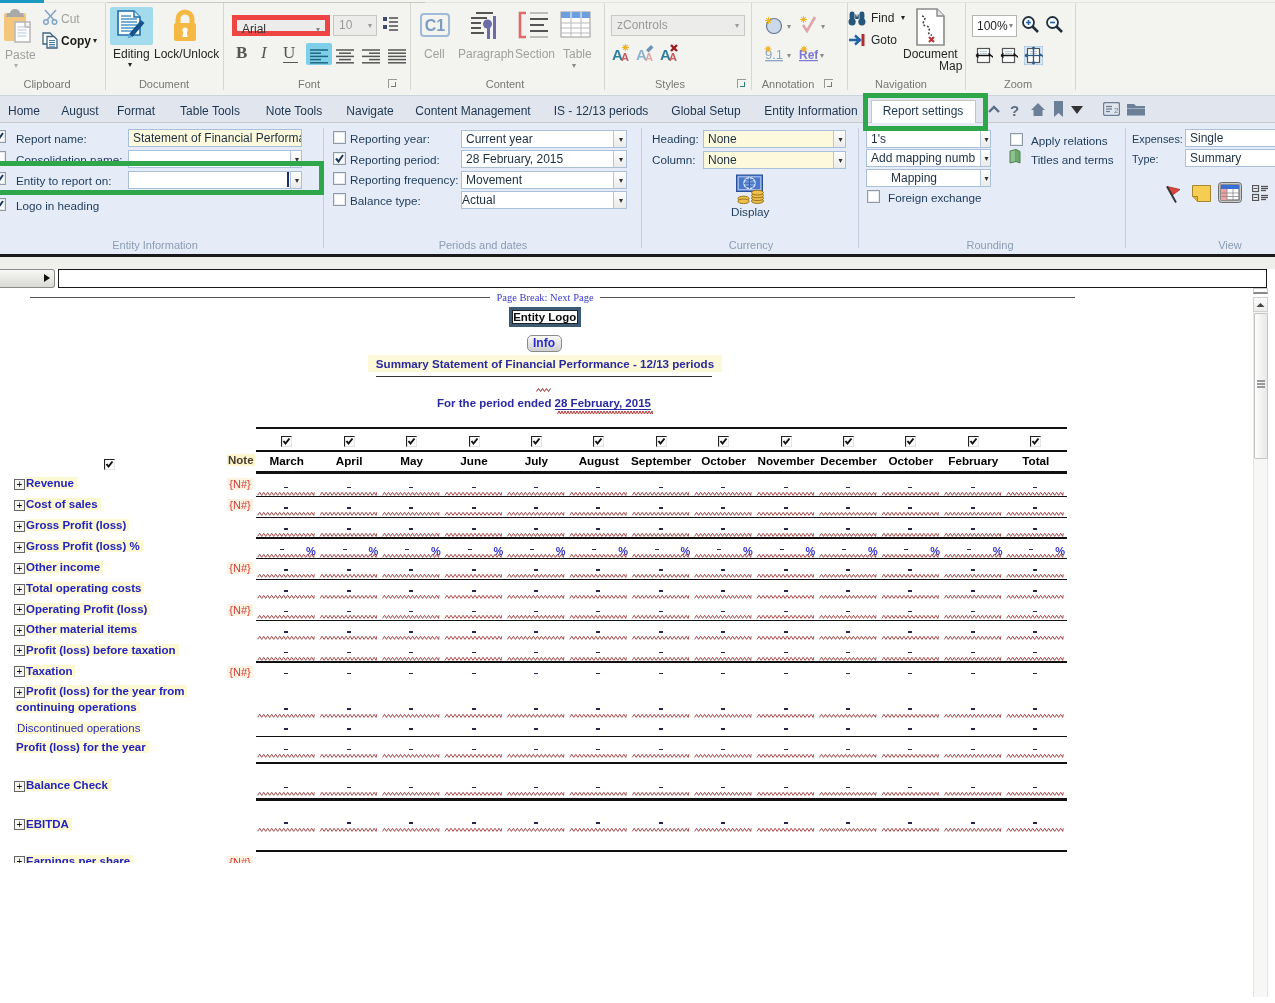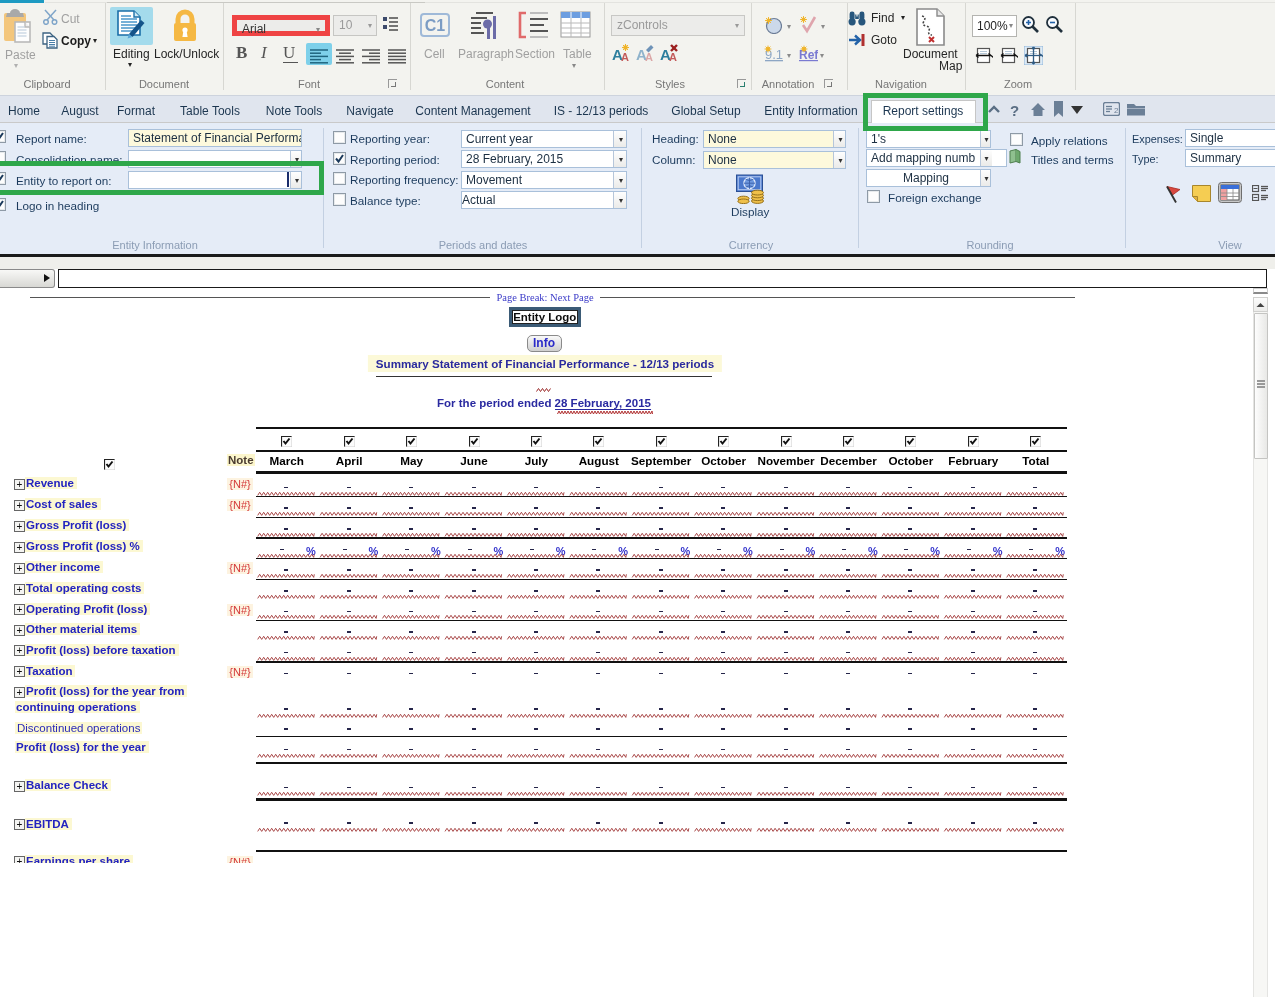--- a/index.html
+++ b/index.html
@@ -499,26 +499,26 @@
         <ellipse cx="21.5" cy="18.6" rx="6" ry="2.4"></ellipse>
 <ellipse cx="7.5" cy="24.5" rx="5.6" ry="2.3"></ellipse>
         <ellipse cx="7.5" cy="27.3" rx="5.6" ry="2.3"></ellipse>
 </g>
     </svg>
     <div class="plabel" style="left:731px;top:205px">Display</div>
     <div style="position:absolute;left:866px;top:129.5px;width:125px;height:18px;background:#fff;border:1px solid #a9c0da;font-size:12px;color:#1c2f42;line-height:17px;white-space:nowrap;overflow:hidden">
       <div style="position:absolute;left:0;top:0;width:113px;height:18px;overflow:hidden;padding-left:4px">1's</div>
       <div style="position:absolute;left:113px;top:0;width:12px;height:18px;background:linear-gradient(#fefefe,#e8e8e6);border-left:1px solid #b6c6da;color:#333;font-size:8px;line-height:18px;text-align:center">▾</div>
     </div>
-    <div style="position:absolute;left:866px;top:149px;width:141px;height:18px;background:#fff;border:1px solid #a9c0da;font-size:12px;color:#1c2f42;line-height:17px;white-space:nowrap;overflow:hidden">
+    <div style="position:absolute;left:866px;top:149px;width:125px;height:18px;background:#fff;border:1px solid #a9c0da;font-size:12px;color:#1c2f42;line-height:17px;white-space:nowrap;overflow:hidden">
       <div style="position:absolute;left:0;top:0;width:113px;height:18px;overflow:hidden;padding-left:4px">Add mapping numb</div>
       <div style="position:absolute;left:113px;top:0;width:12px;height:18px;background:linear-gradient(#fefefe,#e8e8e6);border-left:1px solid #b6c6da;color:#333;font-size:8px;line-height:18px;text-align:center">▾</div>
     </div>
     <div style="position:absolute;left:866px;top:168.5px;width:125px;height:18px;background:#fff;border:1px solid #a9c0da;font-size:12px;color:#1c2f42;line-height:17px;white-space:nowrap;overflow:hidden">
-      <div style="position:absolute;left:16px;top:0;width:113px;height:18px;overflow:hidden;padding-left:20px">Mapping</div>
+      <div style="position:absolute;left:4px;top:0;width:113px;height:18px;overflow:hidden;padding-left:20px">Mapping</div>
       <div style="position:absolute;left:113px;top:0;width:12px;height:18px;background:linear-gradient(#fefefe,#e8e8e6);border-left:1px solid #b6c6da;color:#333;font-size:8px;line-height:18px;text-align:center">▾</div>
     </div>
     <svg style="position:absolute;left:867px;top:189.5px" width="13" height="13" viewBox="0 0 13 13">
       <rect x="0.5" y="0.5" width="12" height="12" fill="#fdfdfd" stroke="#8e9aa6"></rect>
       <rect x="1.5" y="1.5" width="10" height="10" fill="none" stroke="#e7eaec"></rect>
     </svg>
     <div class="plabel" style="left:888px;top:191px">Foreign exchange</div>
     <svg style="position:absolute;left:1010px;top:132.5px" width="13" height="13" viewBox="0 0 13 13">
       <rect x="0.5" y="0.5" width="12" height="12" fill="#fdfdfd" stroke="#8e9aa6"></rect>
       <rect x="1.5" y="1.5" width="10" height="10" fill="none" stroke="#e7eaec"></rect>

